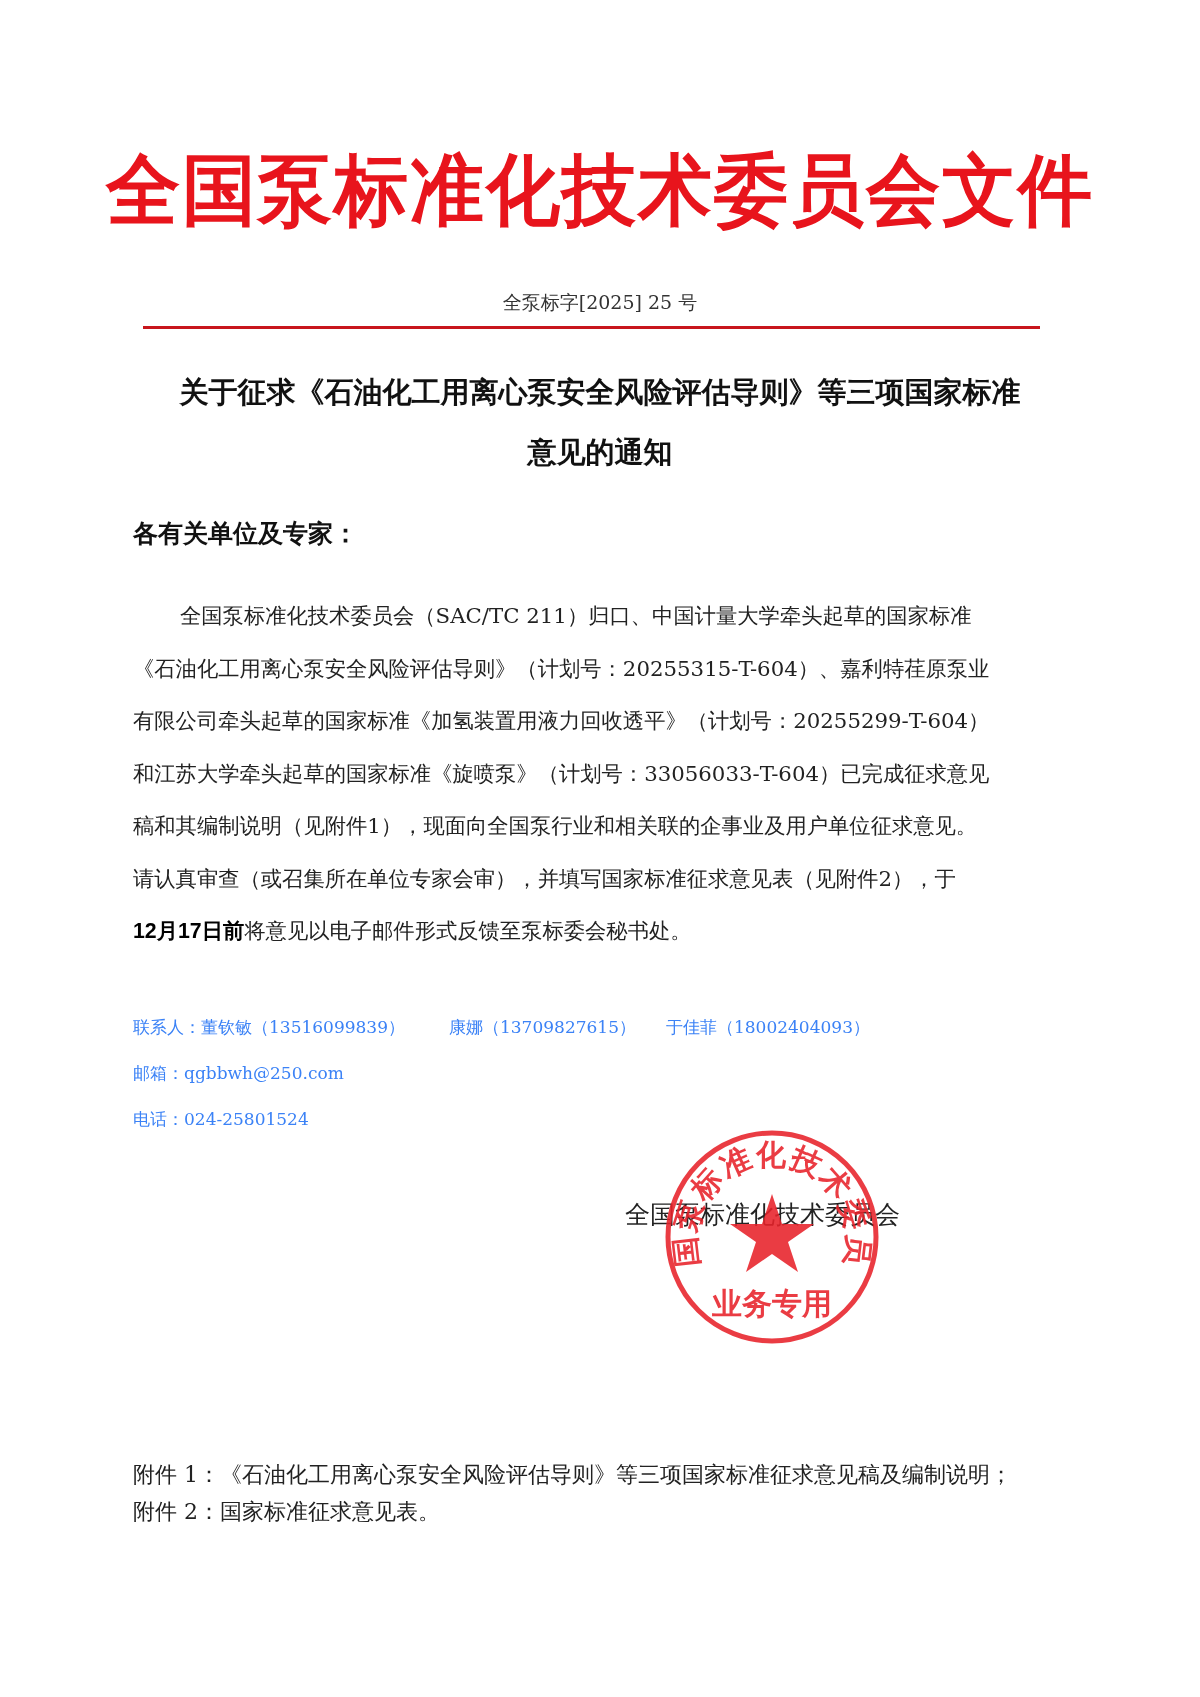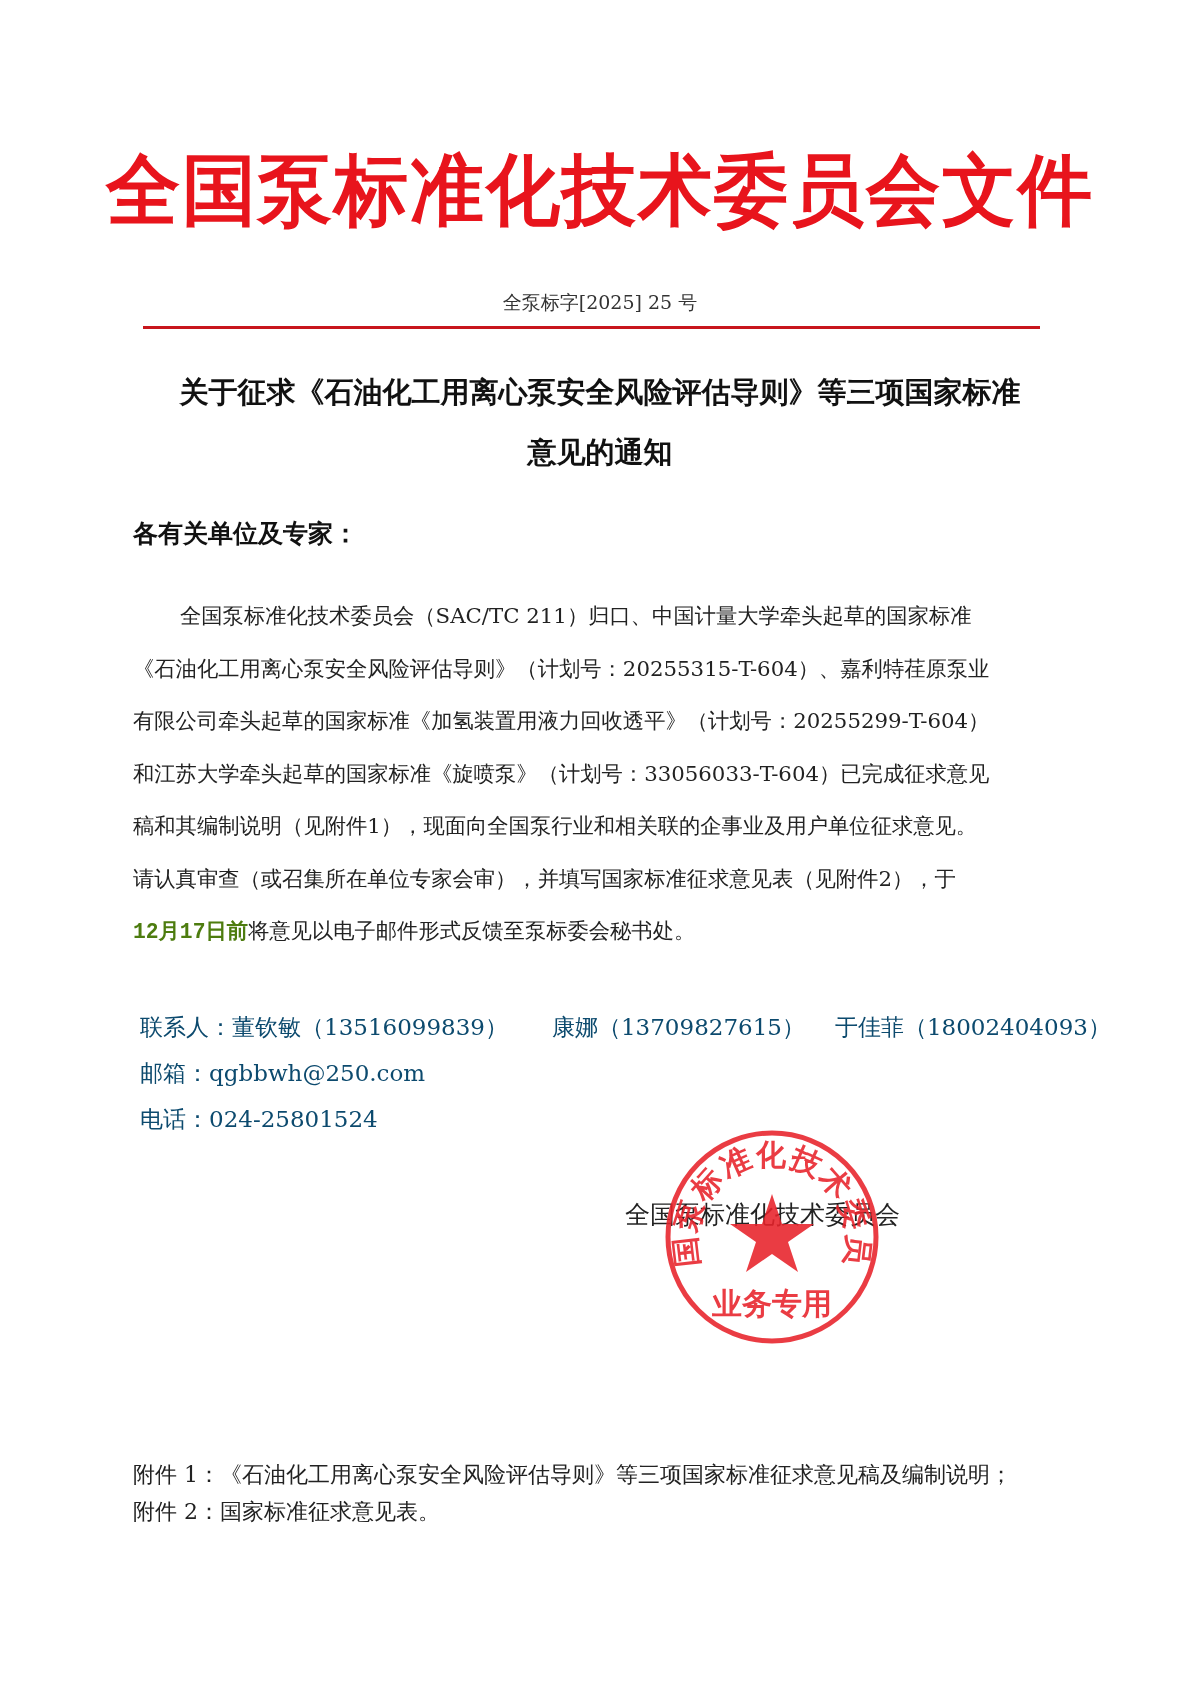--- a/index.html
+++ b/index.html
@@ -81,32 +81,31 @@
       text-align: justify;
     }
     .body-text .line {
       display: block;
       white-space: nowrap;
     }
     .body-text .indent {
       padding-left: 47px;
     }
     .bold {
-      font-family: Liberation Mono, monospace;
-      font-weight: bold;
-      color: #4d7c0f;
+      font-family: Liberation Sans, sans-serif;
+      font-weight: bold;
+      color: #000000;
     }
     .contacts {
       position: absolute;
       left: 133px;
       top: 1004px;
-      font-size: 23px;
+      font-size: 17px;
       line-height: 46px;
-      color: #0c4a6e;
-      margin-left: 7px;
+      color: #3b82f6;
     }
     .contacts .row {
       white-space: nowrap;
     }
     .contacts .gap {
       display: inline-block;
       width: 44px;
     }
     .signature {
       position: absolute;

